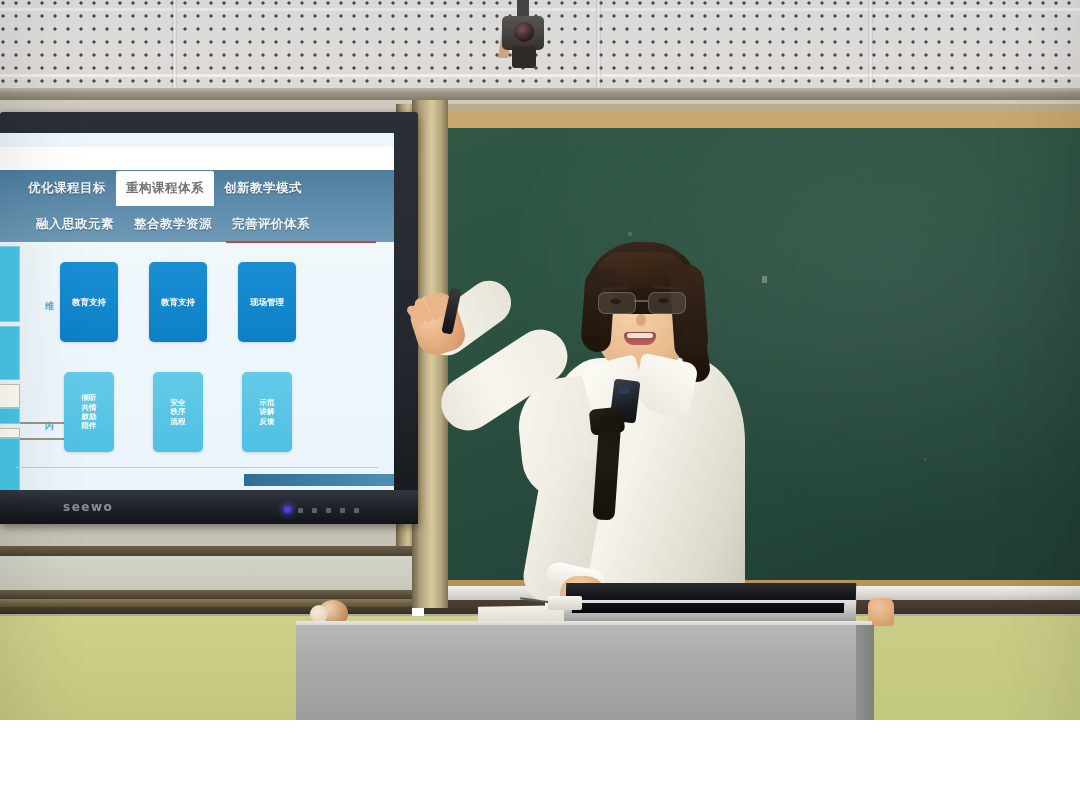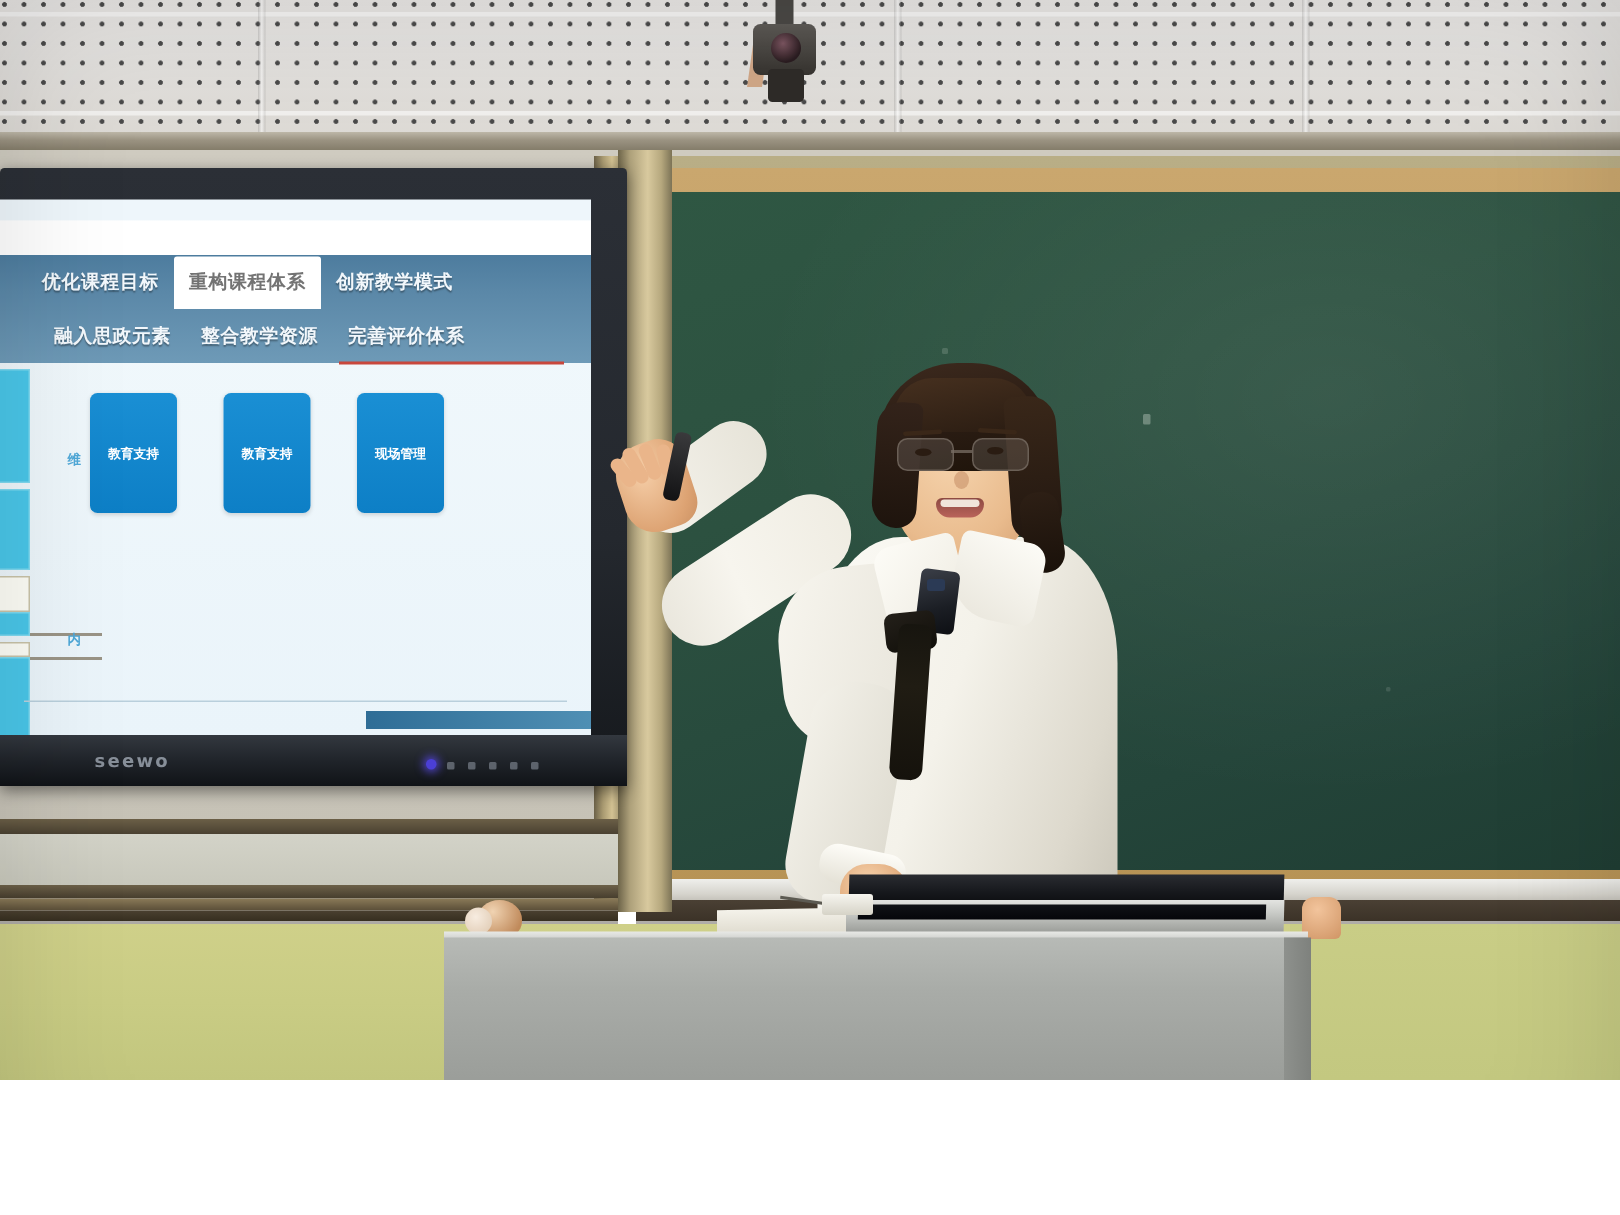--- a/index.html
+++ b/index.html
@@ -471,20 +471,44 @@
             <span>教育支持</span>
           </div>
           <div class="card dark">
             <span>教育支持</span>
           </div>
           <div class="card dark">
             <span>现场管理</span>
           </div>
         </div>
 
+        <div class="grid-row" style="left:64px;top:130px;gap:39px">
+          <div class="card light">
+            <div>
+              <span>倾听</span>
+              <span>共情</span>
+              <span>鼓励</span>
+              <span>陪伴</span>
+            </div>
+          </div>
+          <div class="card light">
+            <div>
+              <span>安全</span>
+              <span>秩序</span>
+              <span>流程</span>
+            </div>
+          </div>
+          <div class="card light">
+            <div>
+              <span>示范</span>
+              <span>讲解</span>
+              <span>反馈</span>
+            </div>
+          </div>
+        </div>
 
         <div class="slide-rule"></div>
         <div class="slide-footbar"></div>
       </div>
     </div>
   </div>
   <div class="sb-chin"></div>
   <div class="sb-logo">seewo</div>
   <div class="sb-led"></div>
   <div class="sb-keys">

